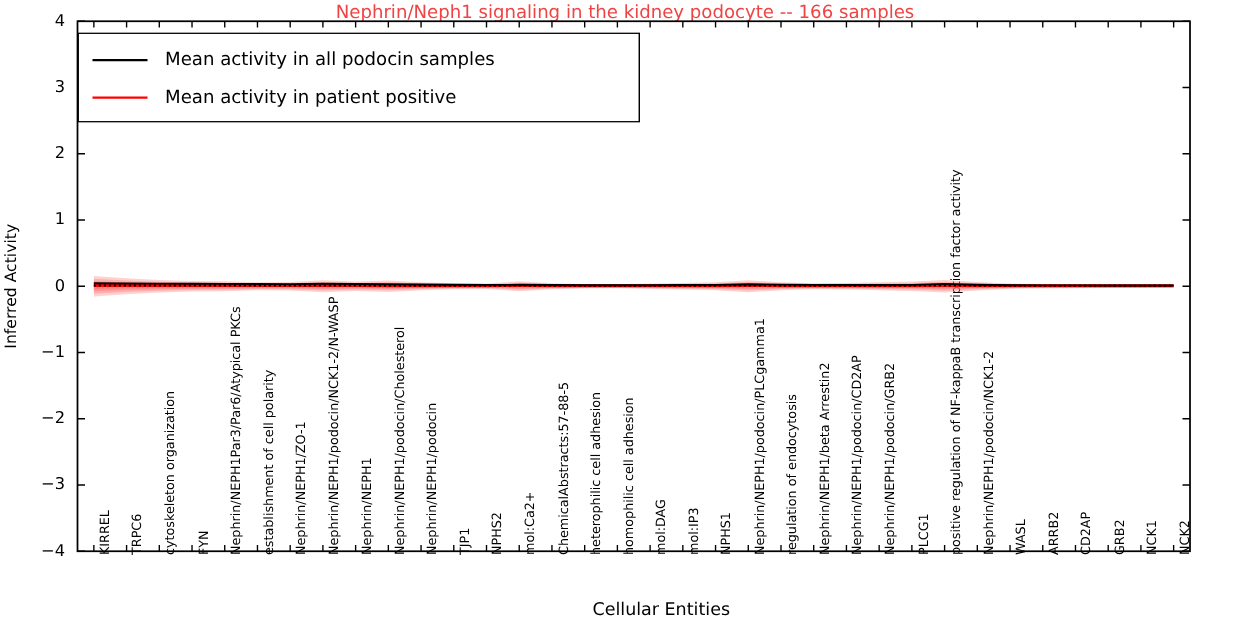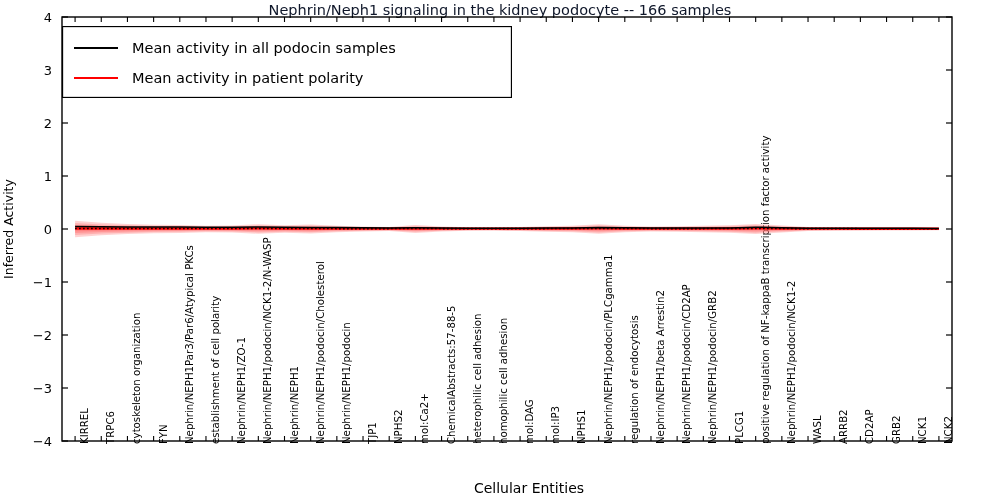--- a/index.html
+++ b/index.html
@@ -4,21 +4,21 @@
 <style>
   html,body{margin:0;padding:0;}
   body{
     width:1000px;height:500px;background:#ffffff;
     font-family:"DejaVu Sans","Liberation Sans",sans-serif;
     overflow:hidden;position:relative;
   }
   #fig{position:absolute;left:0;top:0;width:1000px;height:500px;}
   .title{
     position:absolute;left:0;top:2px;width:1000px;text-align:center;
-    font-size:14.5px;color:#0f172a;
+    font-size:14.5px;color:#ef4444;
   }
   .ylabel{
     position:absolute;font-size:12.5px;color:#000;
     transform:rotate(-90deg);transform-origin:0 0;white-space:nowrap;
   }
   .xlabel{
     position:absolute;left:0;top:480px;width:1000px;text-align:center;
     font-size:14px;color:#000;padding-left:29px;
   }
   .ytick{
@@ -186,16 +186,16 @@
       <line x1="938.9117647058823" y1="17" x2="938.9117647058823" y2="22" stroke="#000" stroke-width="1.1"></line>
     </svg>
 
   <svg id="legend-svg" width="450" height="72" style="left:62px;top:26px;">
       <rect x="0.5" y="0.5" width="449" height="71" fill="#fff" stroke="#000" stroke-width="1.3"></rect>
       <line x1="12" y1="22" x2="56" y2="22" stroke="#000000" stroke-width="1.8"></line>
       <line x1="12" y1="52" x2="56" y2="52" stroke="#ff0000" stroke-width="1.8"></line>
     </svg>
   <div id="legend-labels">
       <div style="position: absolute; left: 132px; top: 48px; font-size: 14.5px; color: rgb(0, 0, 0); transform: translateY(-50%); white-space: nowrap;">Mean activity in all podocin samples</div>
-      <div style="position: absolute; left: 132px; top: 78px; font-size: 14.5px; color: rgb(0, 0, 0); transform: translateY(-50%); white-space: nowrap;">Mean activity in patient polarity</div>
+      <div style="position: absolute; left: 132px; top: 78px; font-size: 14.5px; color: rgb(0, 0, 0); transform: translateY(-50%); white-space: nowrap;">Mean activity in patient positive</div>
     </div>
 
 </div>
 
 </body></html>

